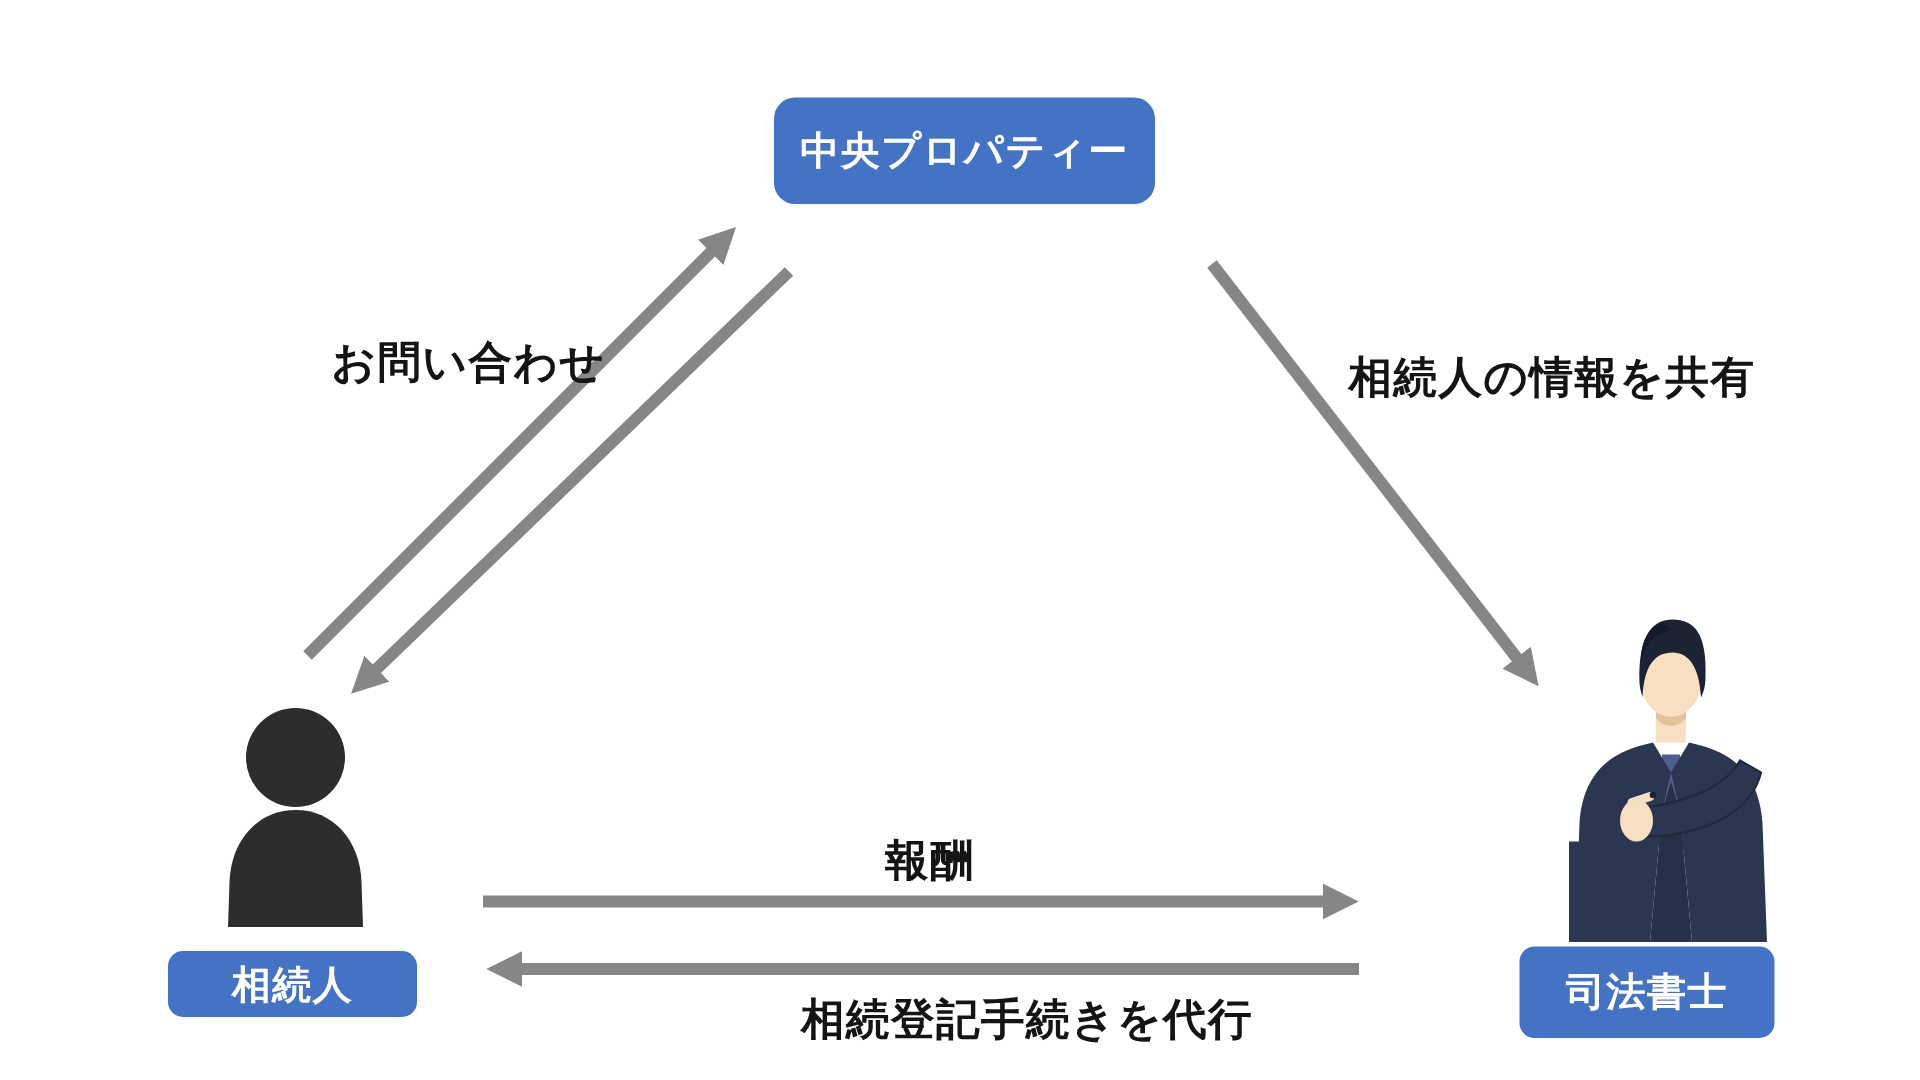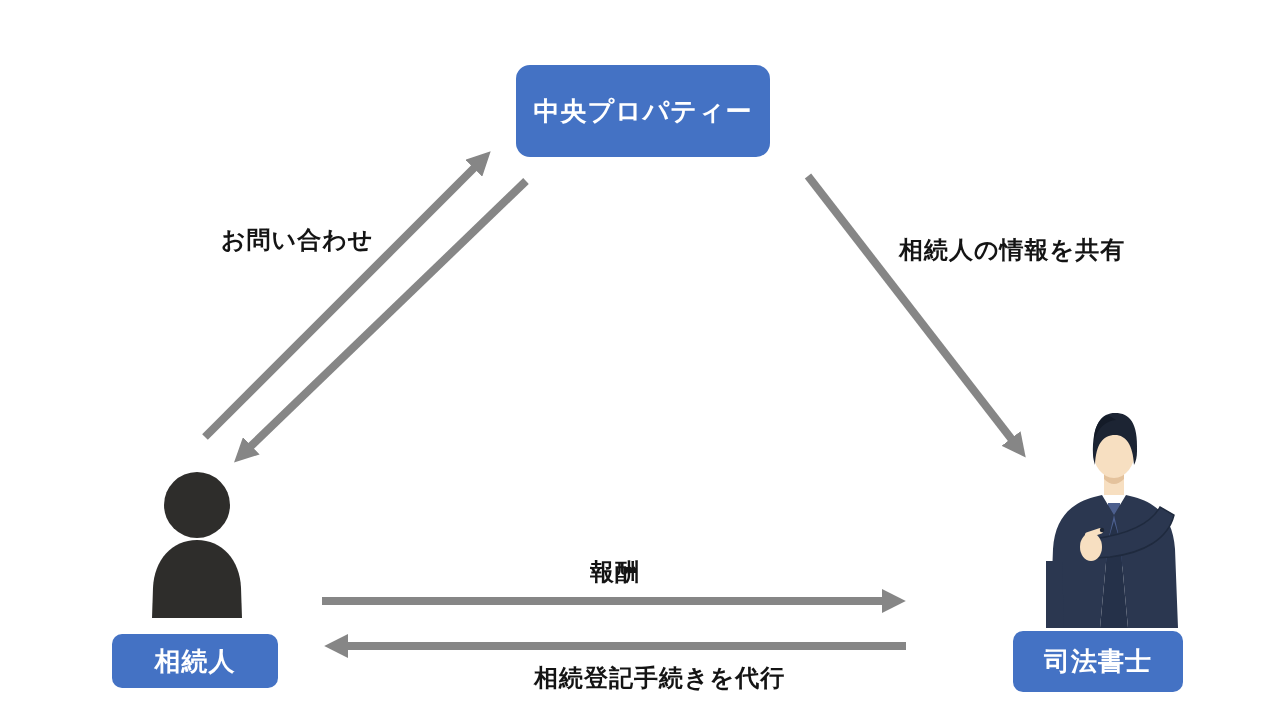--- a/index.html
+++ b/index.html
@@ -13,27 +13,27 @@
   svg.layer { position:absolute; left:0; top:0; }
   .node {
     position:absolute;
     background:#4472c4;
     color:#ffffff;
     font-weight:bold;
     display:flex; align-items:center; justify-content:center;
     letter-spacing:1px;
     box-sizing:border-box;
   }
-  #node-company { left:516px; top:65px;  width:254px; height:92px; border-radius:14px; font-size:26px; }
-  #node-heir    { left:112px; top:634px; width:166px; height:54px; border-radius:10px; font-size:26px; }
+  #node-company { left:516px; top:65px;  width:254px; height:71px; border-radius:14px; font-size:26px; }
+  #node-heir    { left:112px; top:634px; width:166px; height:44px; border-radius:10px; font-size:26px; }
   #node-scrivener { left:1013px; top:631px; width:170px; height:61px; border-radius:10px; font-size:26px;text-align:right; }
   .lbl {
     position:absolute;
     font-weight:bold;
-    font-size:24px;
+    font-size:29px;
     color:#141414;
     white-space:nowrap;
     letter-spacing:1px;
     line-height:1;
   }
   #lbl-inquiry      { left:221px; top:228px; }
   #lbl-introduction { left:377px; top:351px; }
   #lbl-share        { left:899px; top:238px; }
   #lbl-fee          { left:590px; top:560px; }
   #lbl-agency       { left:505px; top:666px;margin-left:29px; }

